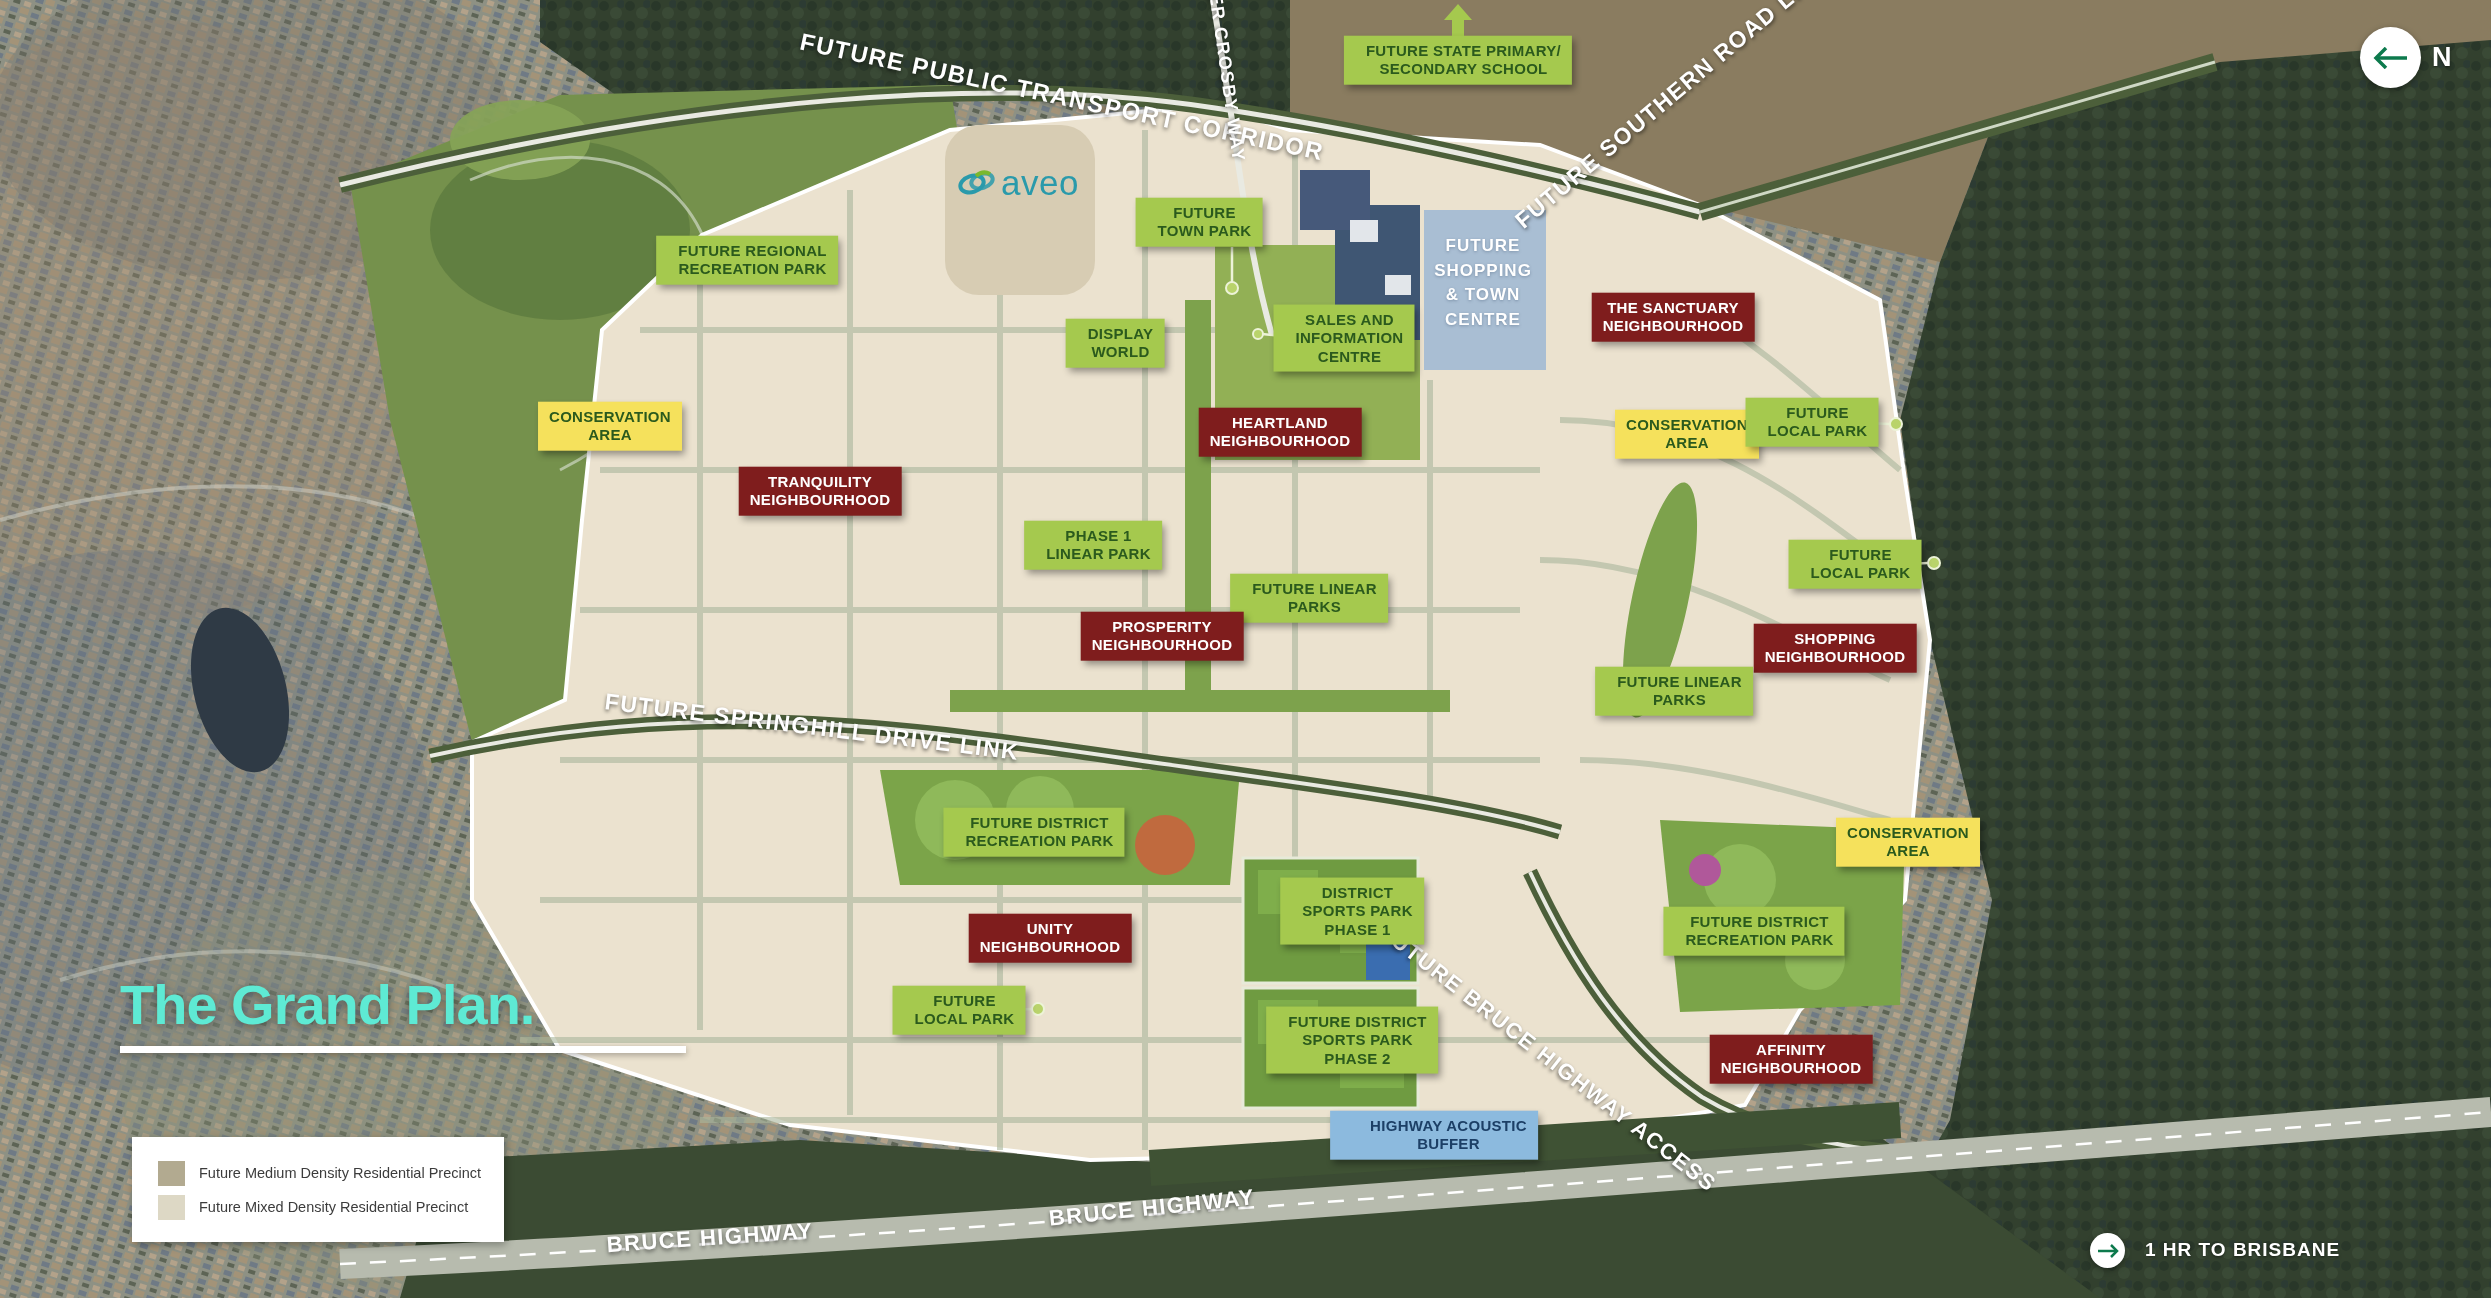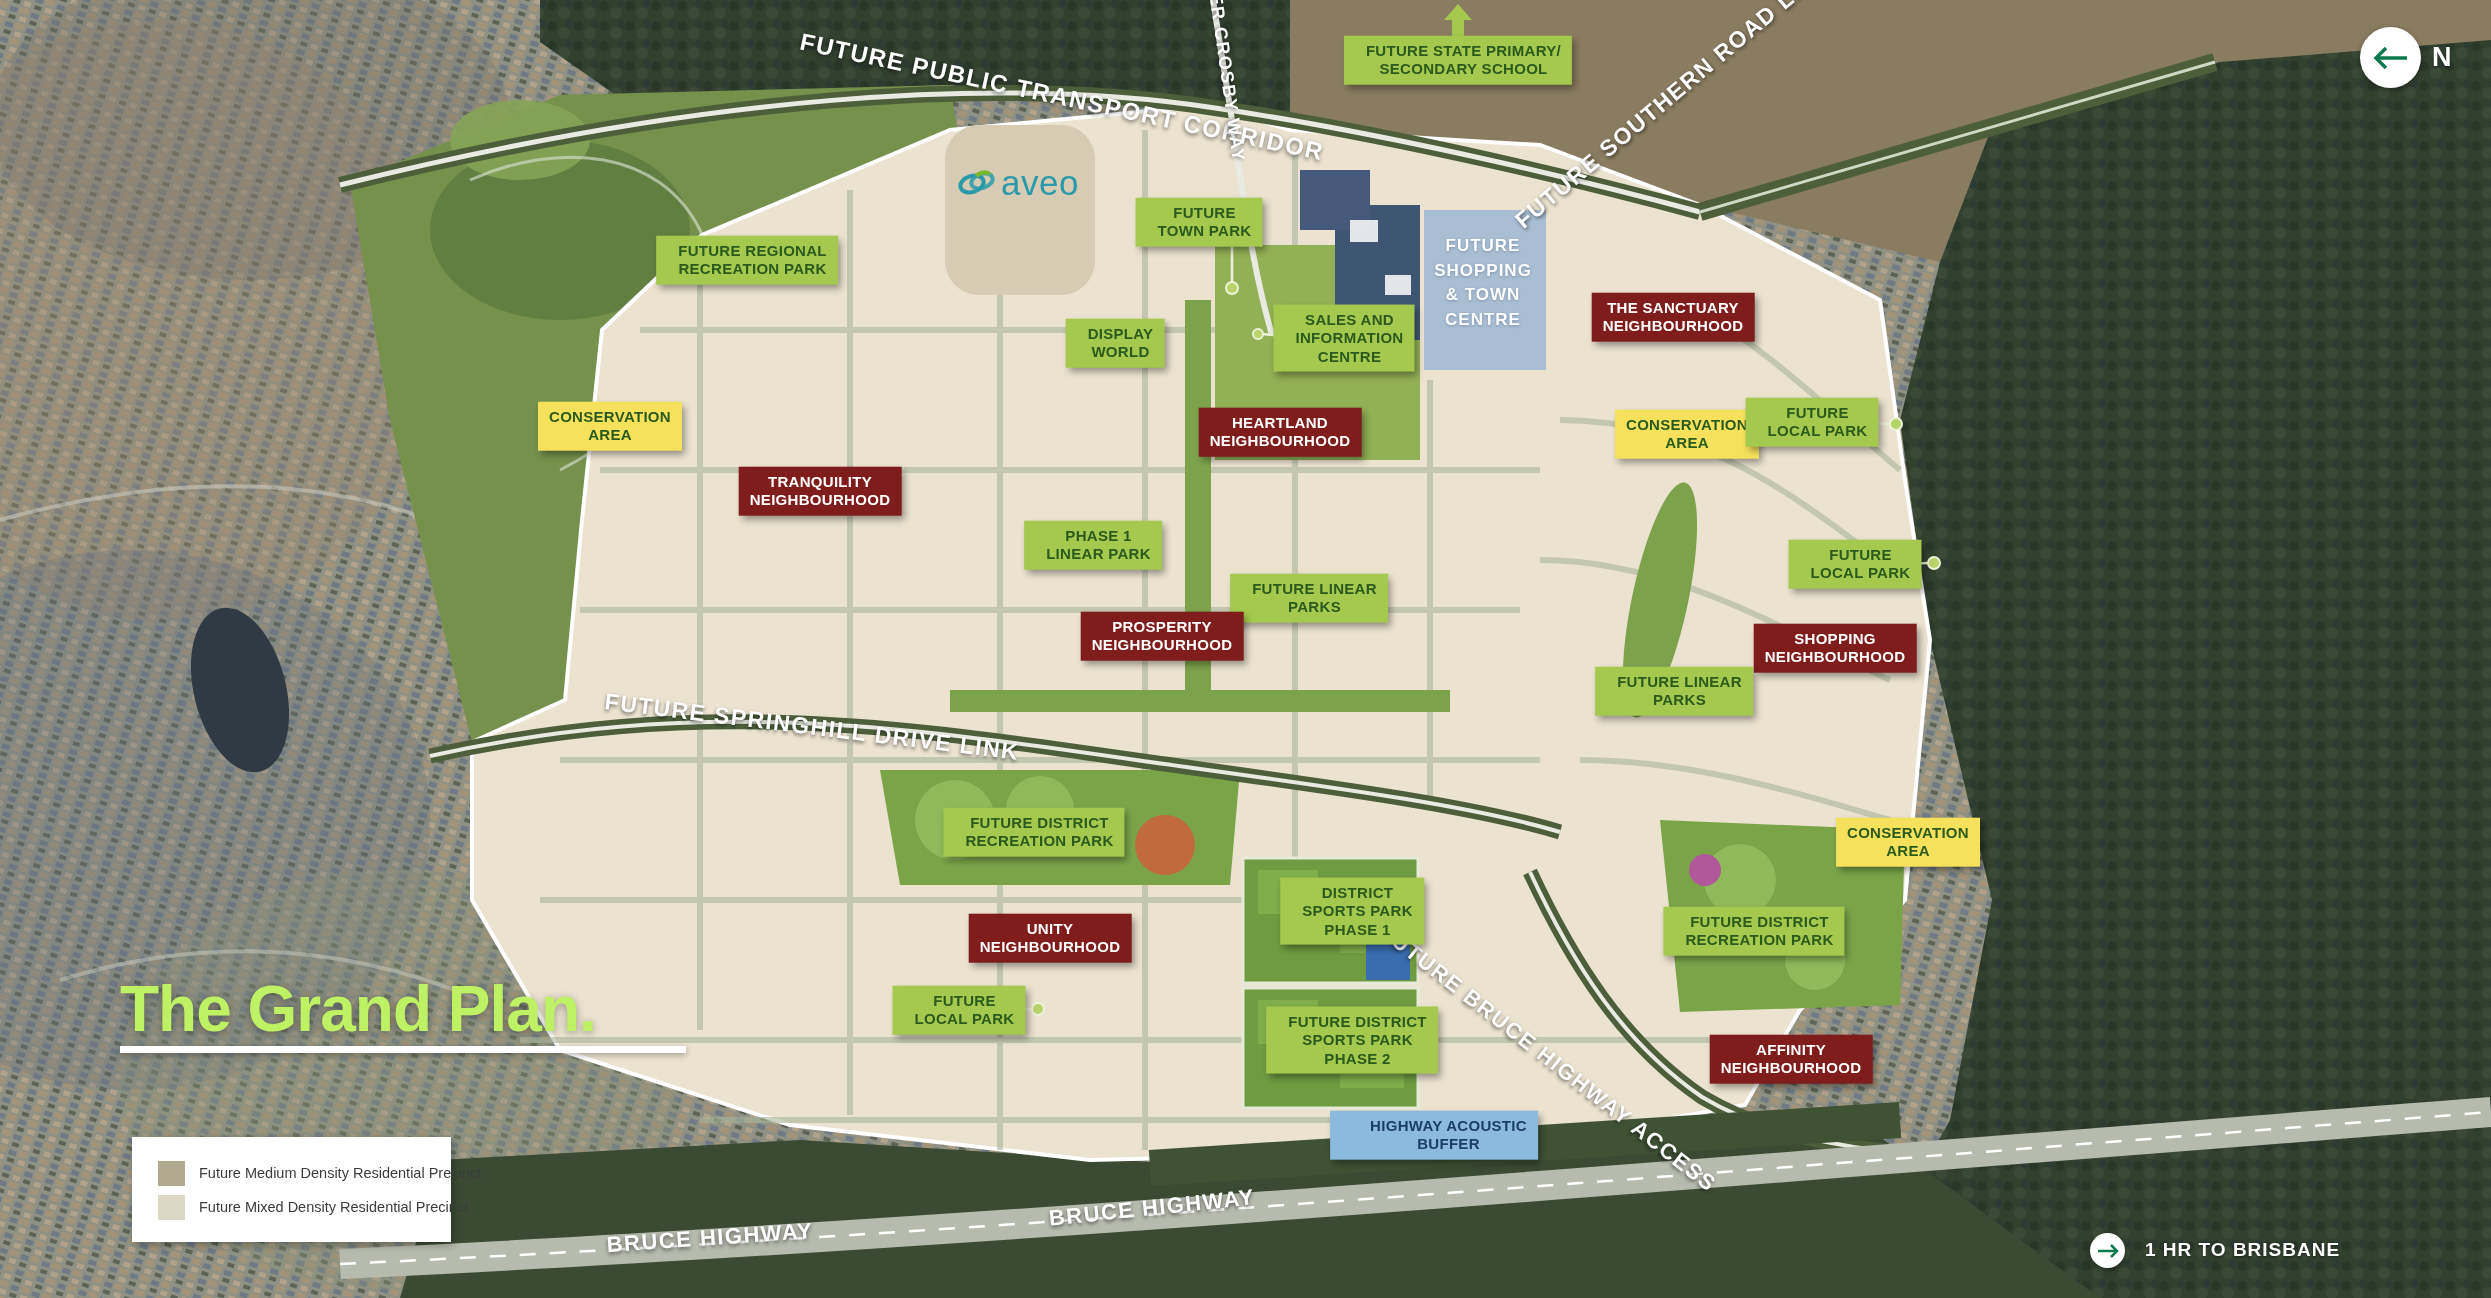--- a/index.html
+++ b/index.html
@@ -25,30 +25,30 @@
     text-shadow:0 1px 3px rgba(40,60,90,.35);
   }
   
   .road{
     position:absolute;z-index:3;transform:translate(-50%,-50%) rotate(var(--r,0deg));
     color:#fff;font-weight:700;white-space:nowrap;letter-spacing:1.5px;
     text-shadow:0 2px 4px rgba(0,0,0,.55);font-size:22px;
   }
   
   #title{
-    position:absolute;left:120px;top:972px;z-index:5;color:#bef264;
-    font-size:64px;font-weight:700;letter-spacing:-1px;
+    position:absolute;left:120px;top:972px;z-index:5;color:#5eead4;
+    font-size:56px;font-weight:700;letter-spacing:-1px;
     text-shadow:0 2px 8px rgba(0,0,0,.35);
   }
   #title-underline{
     position:absolute;left:120px;top:1046px;width:566px;height:7px;
     background:#fff;z-index:5;box-shadow:0 2px 6px rgba(0,0,0,.3);
   }
   #legend{
-    position:absolute;left:132px;top:1137px;width:319px;height:105px;
+    position:absolute;left:132px;top:1137px;width:372px;height:105px;
     background:#fff;z-index:5;box-shadow:2px 3px 8px rgba(0,0,0,.3);
   }
   .legend-row{position:absolute;left:26px;height:26px;display:flex;align-items:center;}
   .legend-row .sw{width:27px;height:25px;margin-right:14px;flex:0 0 auto;}
   .legend-row span{font-size:14.5px;color:#3c3c3c;white-space:nowrap;}
   
   .circ{
     position:absolute;background:#fff;border-radius:50%;z-index:5;
     display:flex;align-items:center;justify-content:center;
     box-shadow:0 2px 6px rgba(0,0,0,.35);

